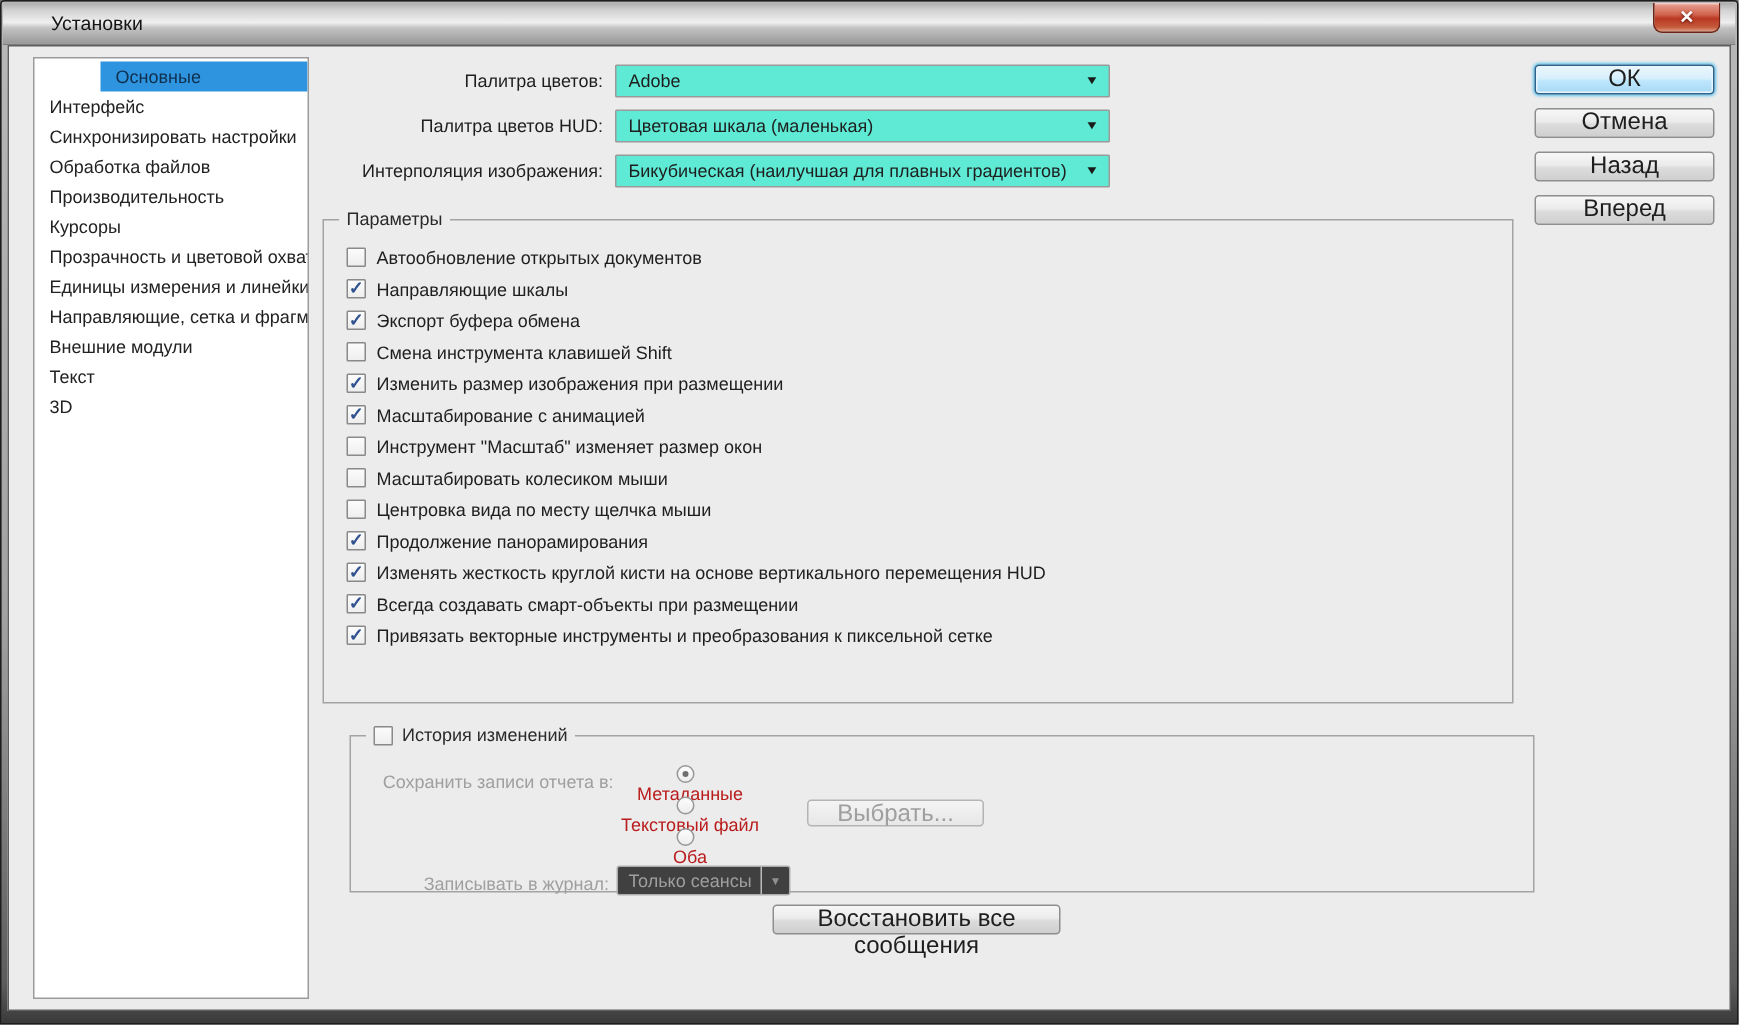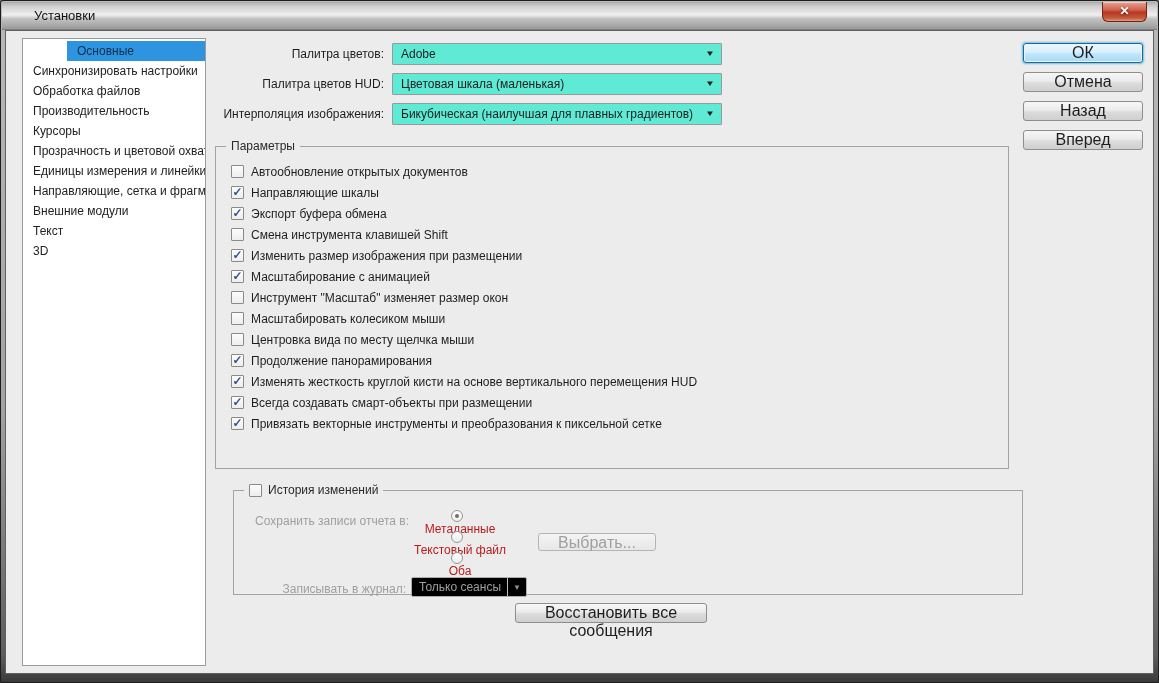--- a/index.html
+++ b/index.html
@@ -53,21 +53,21 @@
   .side-item {
     height: 20px; line-height: 20px; padding-left: 10px;
     white-space: nowrap; cursor: pointer; color: #222;
   }
   .side-item.selected {
     background: #2f94e0; color: #0f2f4d; margin-left: 44px;
   }
 
   
   .top-form { position: absolute; left: 0; top: 12px; }
-  .form-row { display: flex; align-items: center; height: 22px; margin-bottom: 8px; }
+  .form-row { display: flex; align-items: center; height: 22px; margin-bottom: 8px; padding-left: 18px; }
   .form-label { width: 386px; text-align: right; padding-right: 8px; color: #1e1e1e; }
   .combo {
     position: relative; width: 330px; height: 22px;
     background: #5eead4; border: 1px solid #9a9a9a; border-radius: 1px;
     display: flex; align-items: center; padding: 0 22px 0 8px; cursor: pointer; text-align: center;
   }
   .combo-value { white-space: nowrap; overflow: hidden; }
   .combo-arrow {
     position: absolute; right: 7px; top: 50%; transform: translateY(-50%) scaleX(1.25);
     font-size: 8px; color: #1a1a1a; line-height: 1;
@@ -120,21 +120,21 @@
     background: linear-gradient(180deg, #f7f7f7 0%, #ebebeb 45%, #dcdcdc 55%, #cfcfcf 100%);
     border: 1px solid #8e8e8e; border-radius: 3px; cursor: pointer;
   }
   .choose-btn {
     position: absolute; left: 304px; top: 36px; width: 118px; height: 18px;
     color: #9f9f9f; border-color: #b4b4b4;
     background: linear-gradient(180deg,#f4f4f4,#e7e7e7);
   }
   .log-combo {
     position: absolute; left: 177px; top: 80px; width: 116px; height: 20px;
-    background: #000000; border: 1px solid #adadad; border-radius: 2px;
+    background: #404040; border: 1px solid #adadad; border-radius: 2px;
     display: flex; align-items: center; color: #9f9f9f;
   }
   .log-combo .val { flex: 1; padding-left: 7px; white-space: nowrap; }
   .log-combo .arrow-box {
     width: 19px; align-self: stretch; border-left: 1px solid #bcbcbc;
     display: flex; align-items: center; justify-content: center;
     font-size: 8px; color: #8f8f8f;
   }
 
   
@@ -162,20 +162,21 @@
       <span>✕</span>
     </div>
   </div>
 
   <div class="content">
 
     <div class="sidebar">
 
         <div class="side-item selected">Основные</div>
 
+        <div class="side-item">Интерфейс</div>
 
         <div class="side-item">Синхронизировать настройки</div>
 
         <div class="side-item">Обработка файлов</div>
 
         <div class="side-item">Производительность</div>
 
         <div class="side-item">Курсоры</div>
 
         <div class="side-item">Прозрачность и цветовой охват</div>

